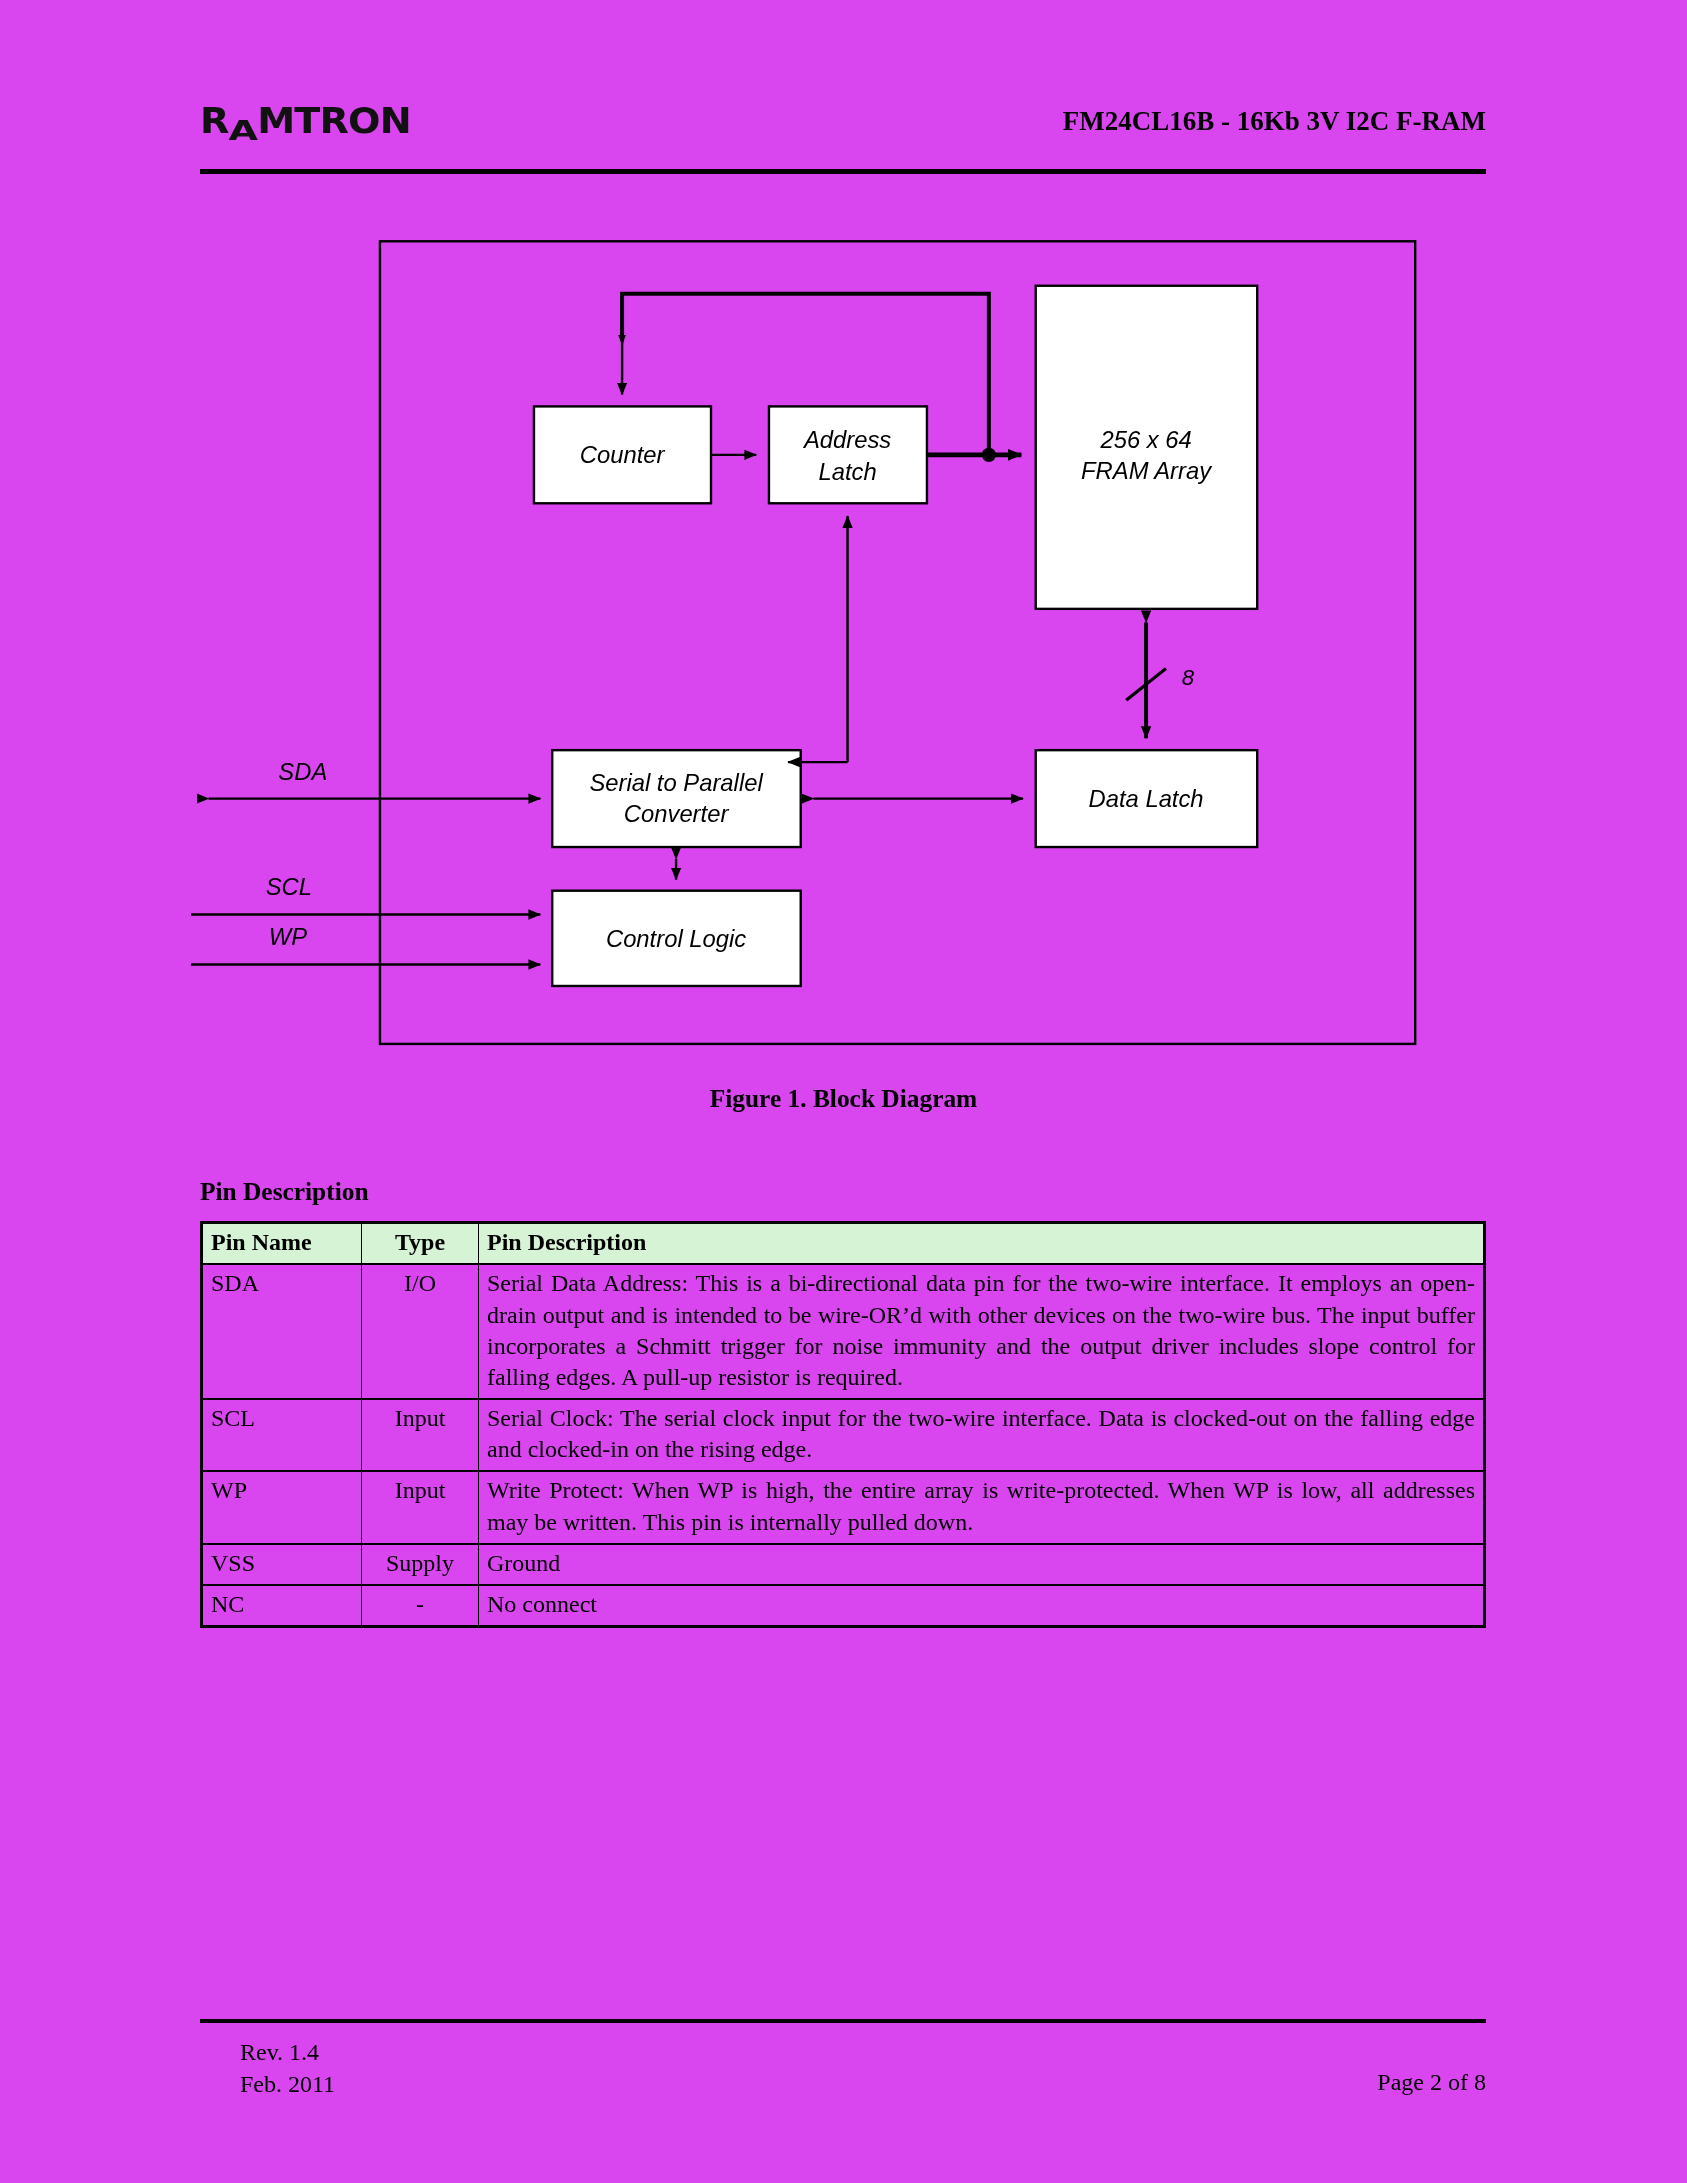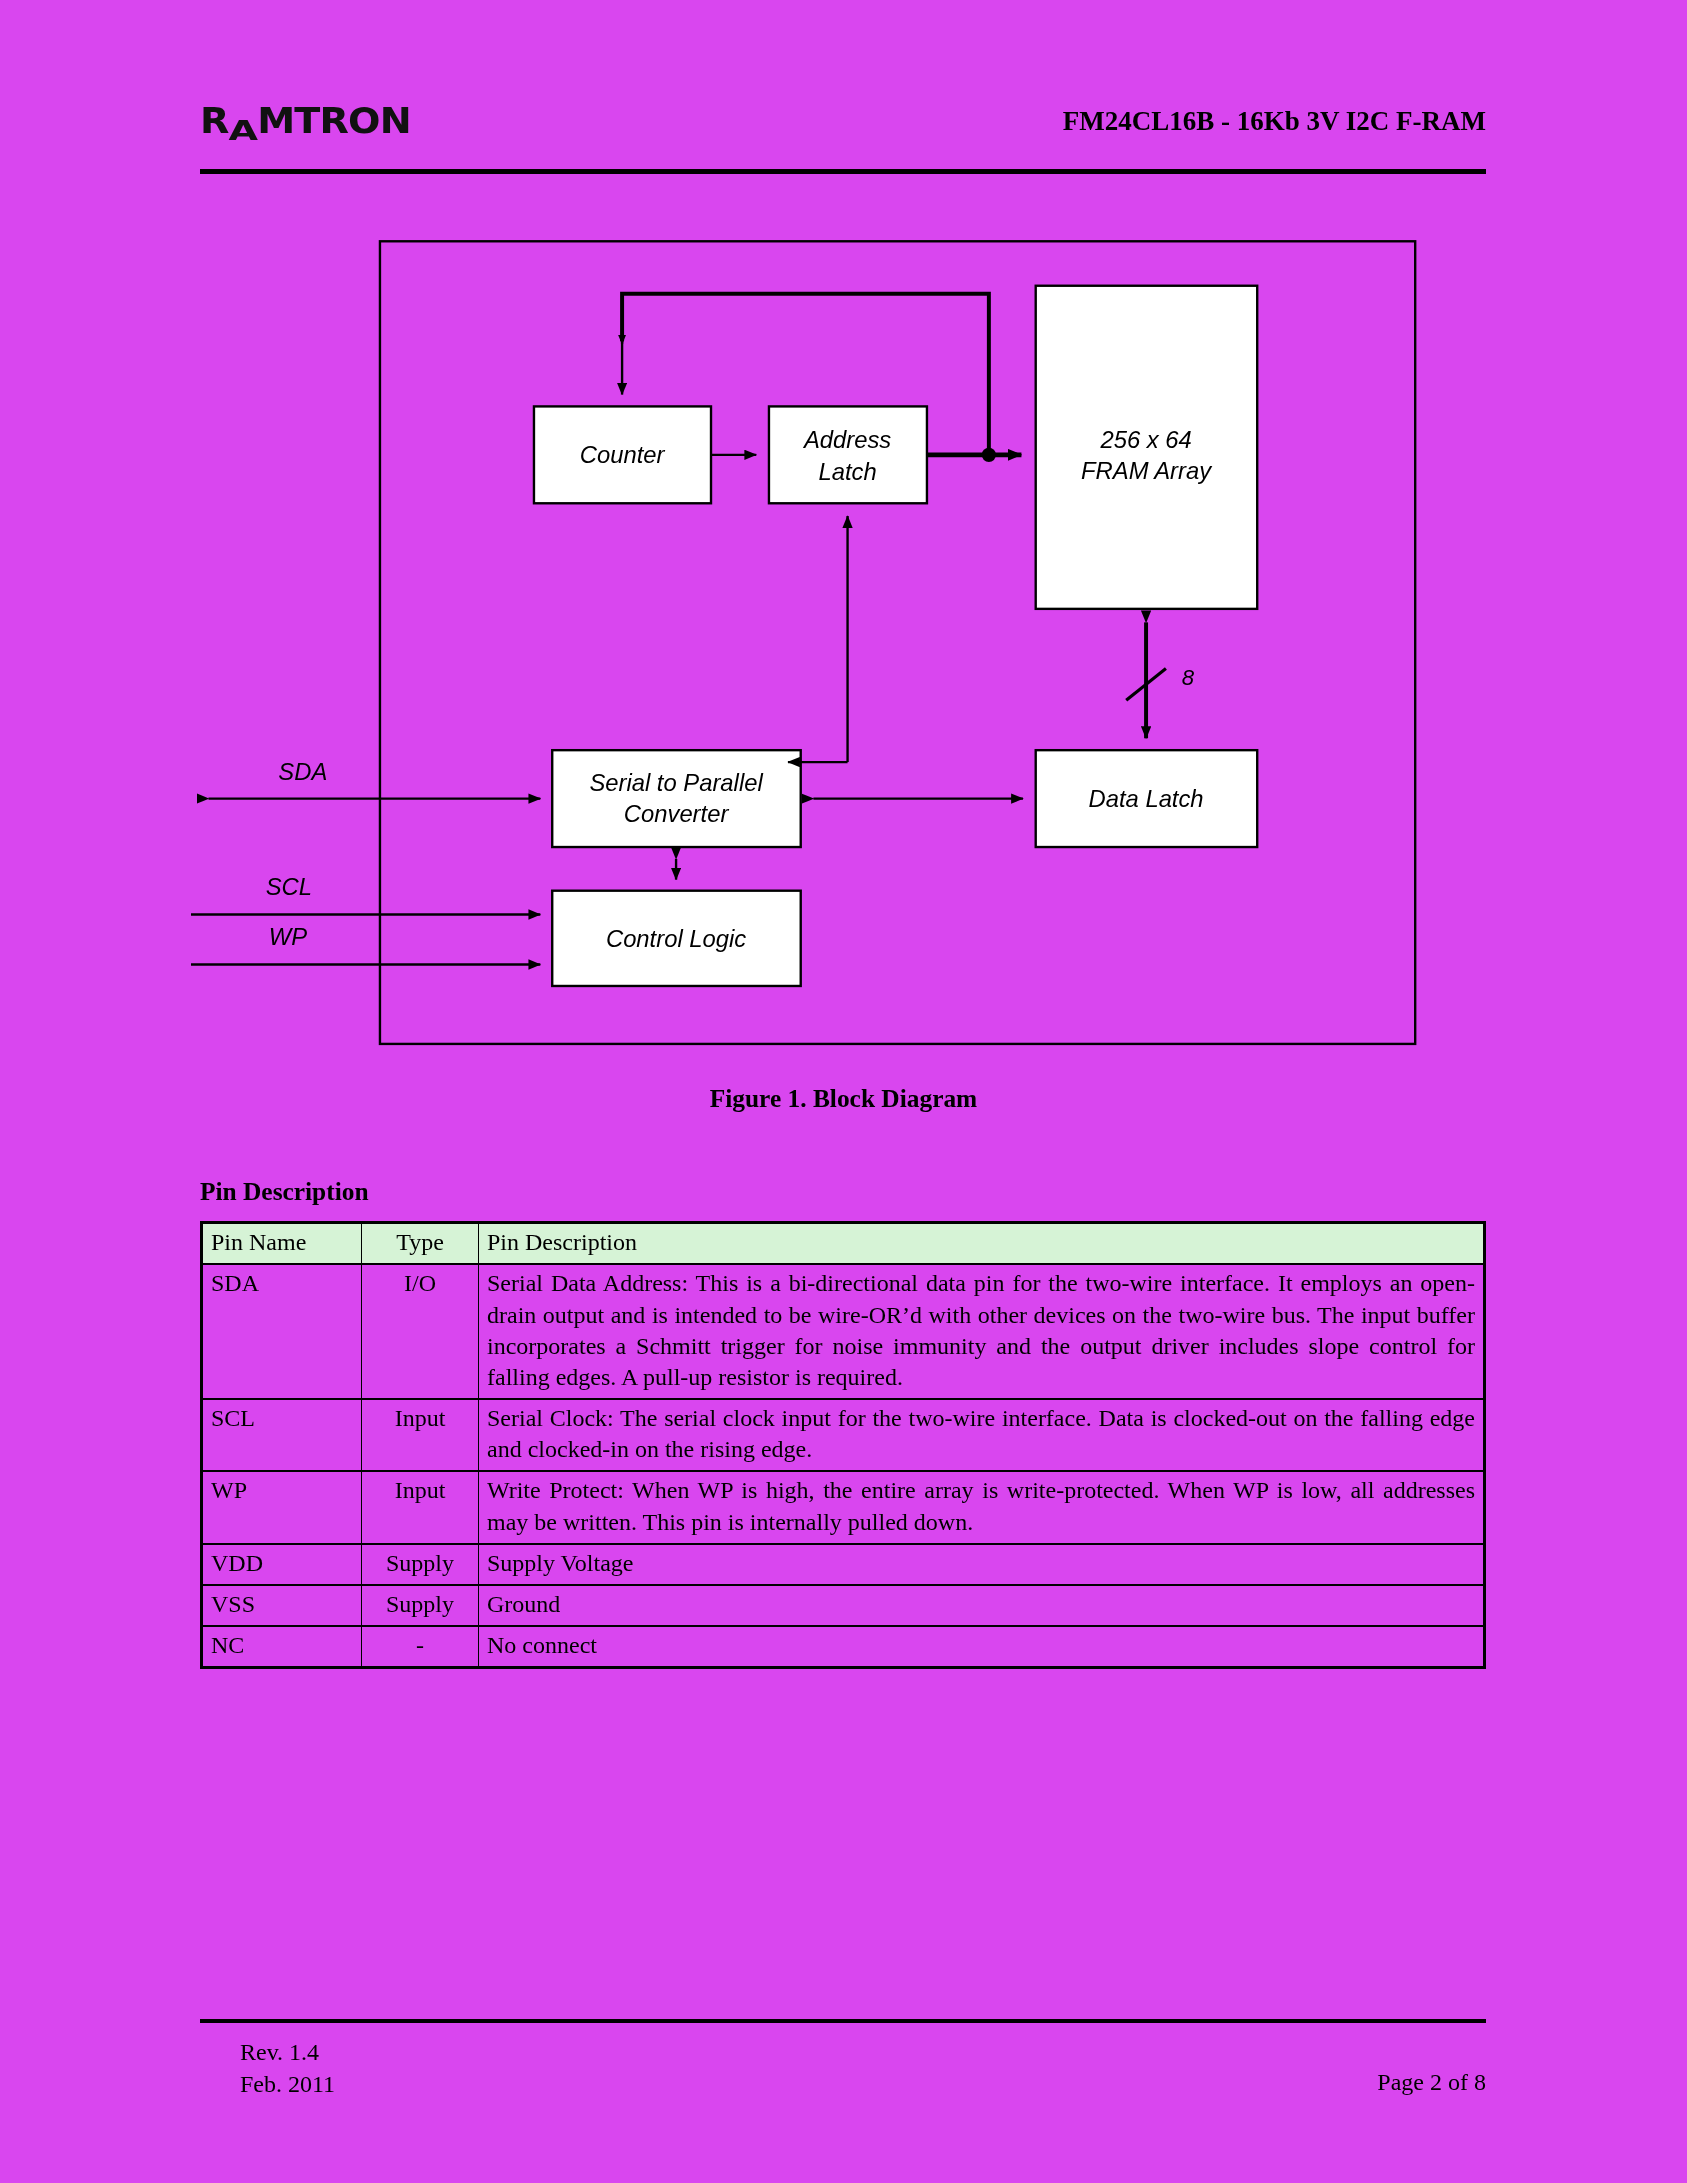--- a/index.html
+++ b/index.html
@@ -132,21 +132,21 @@
   .pin-table col.c-desc { width: auto; }
 
   .pin-table th, .pin-table td {
     border: 1.6px solid #000000;
     padding: 3.2px 8px 4.8px 8px;
     vertical-align: top;
     line-height: 1.30;
   }
   .pin-table thead th {
     background: #d6f3d6;
-    font-weight: normal;
+    font-weight: bold;
     text-align: left;
     border-bottom: 2.4px solid #000000;
   }
   .pin-table thead th.th-type { text-align: center; }
   .pin-table td.td-name { text-align: left; }
   .pin-table td.td-type { text-align: center; }
   .pin-table td.td-desc { text-align: justify; text-justify: inter-word; }
   .pin-table tbody tr td { border-top: 2.4px solid #000000; }
   .pin-table tbody tr:first-child td { border-top: 1.6px solid #000000; }
 
@@ -284,25 +284,20 @@
         <td class="td-name">SCL</td>
         <td class="td-type">Input</td>
         <td class="td-desc">Serial Clock: The serial clock input for the two-wire interface. Data is clocked-out on the falling edge and clocked-in on the rising edge.</td>
       </tr>
       <tr>
         <td class="td-name">WP</td>
         <td class="td-type">Input</td>
         <td class="td-desc">Write Protect: When WP is high, the entire array is write-protected. When WP is low, all addresses may be written. This pin is internally pulled down.</td>
       </tr>
       <tr>
-        <td class="td-name">VDD</td>
-        <td class="td-type">Supply</td>
-        <td class="td-desc">Supply Voltage</td>
-      </tr>
-      <tr>
         <td class="td-name">VSS</td>
         <td class="td-type">Supply</td>
         <td class="td-desc">Ground</td>
       </tr>
       <tr>
         <td class="td-name">NC</td>
         <td class="td-type">-</td>
         <td class="td-desc">No connect</td>
       </tr>
     </tbody>

